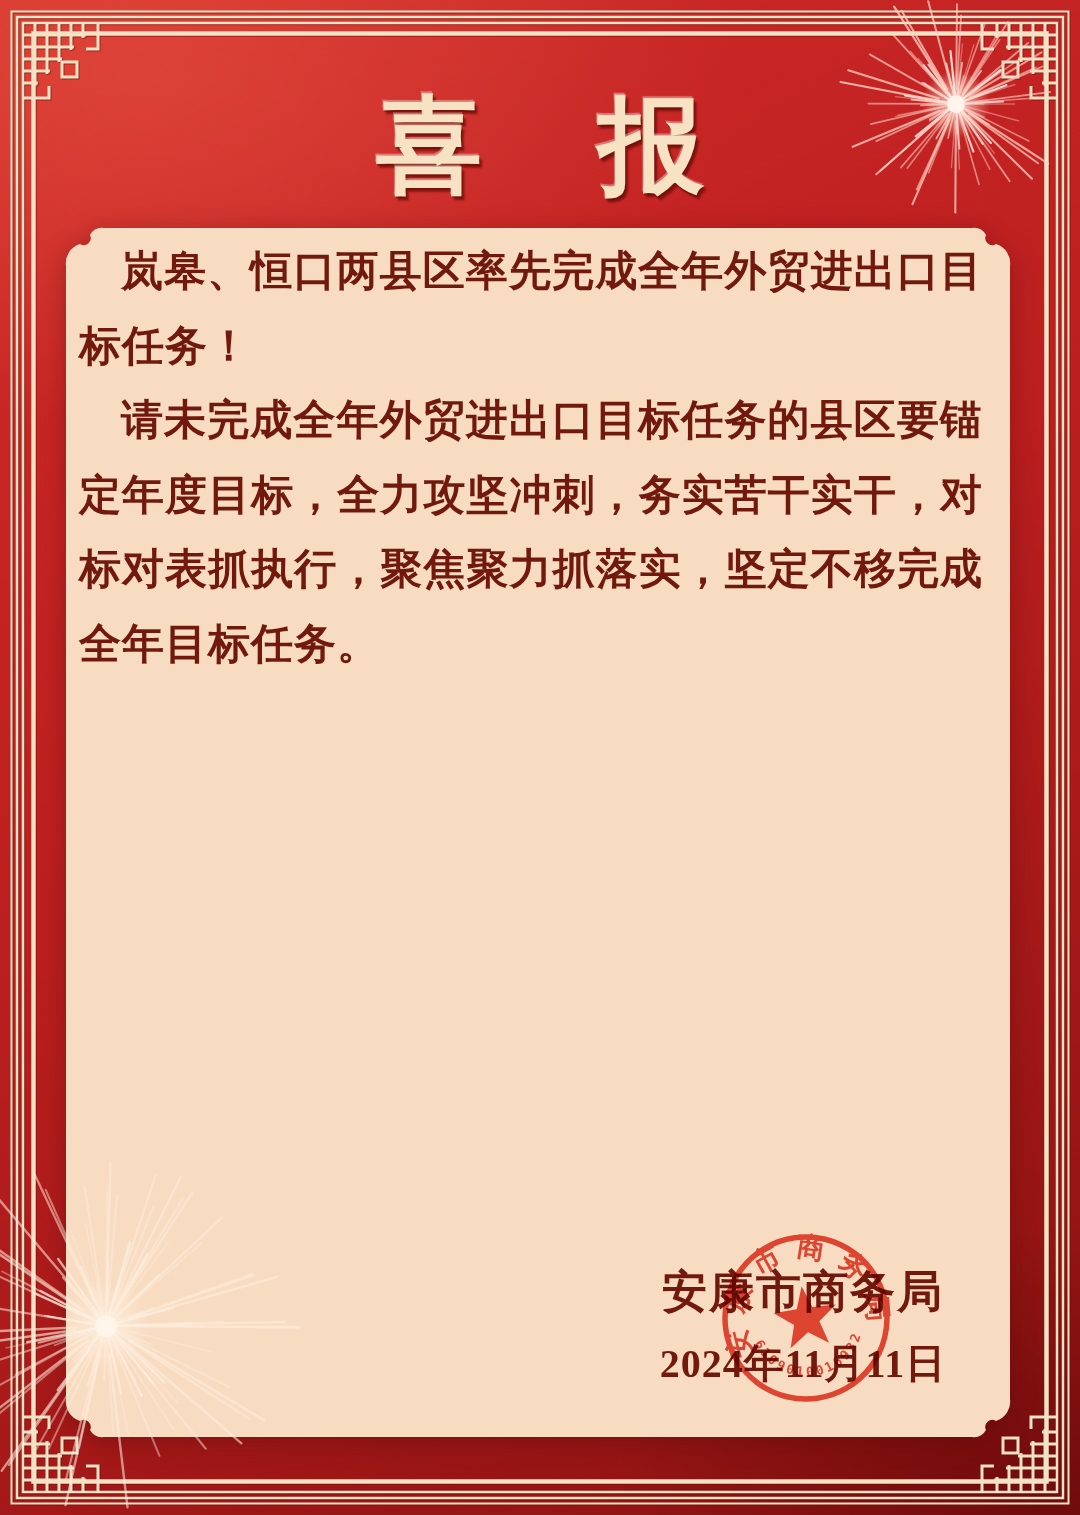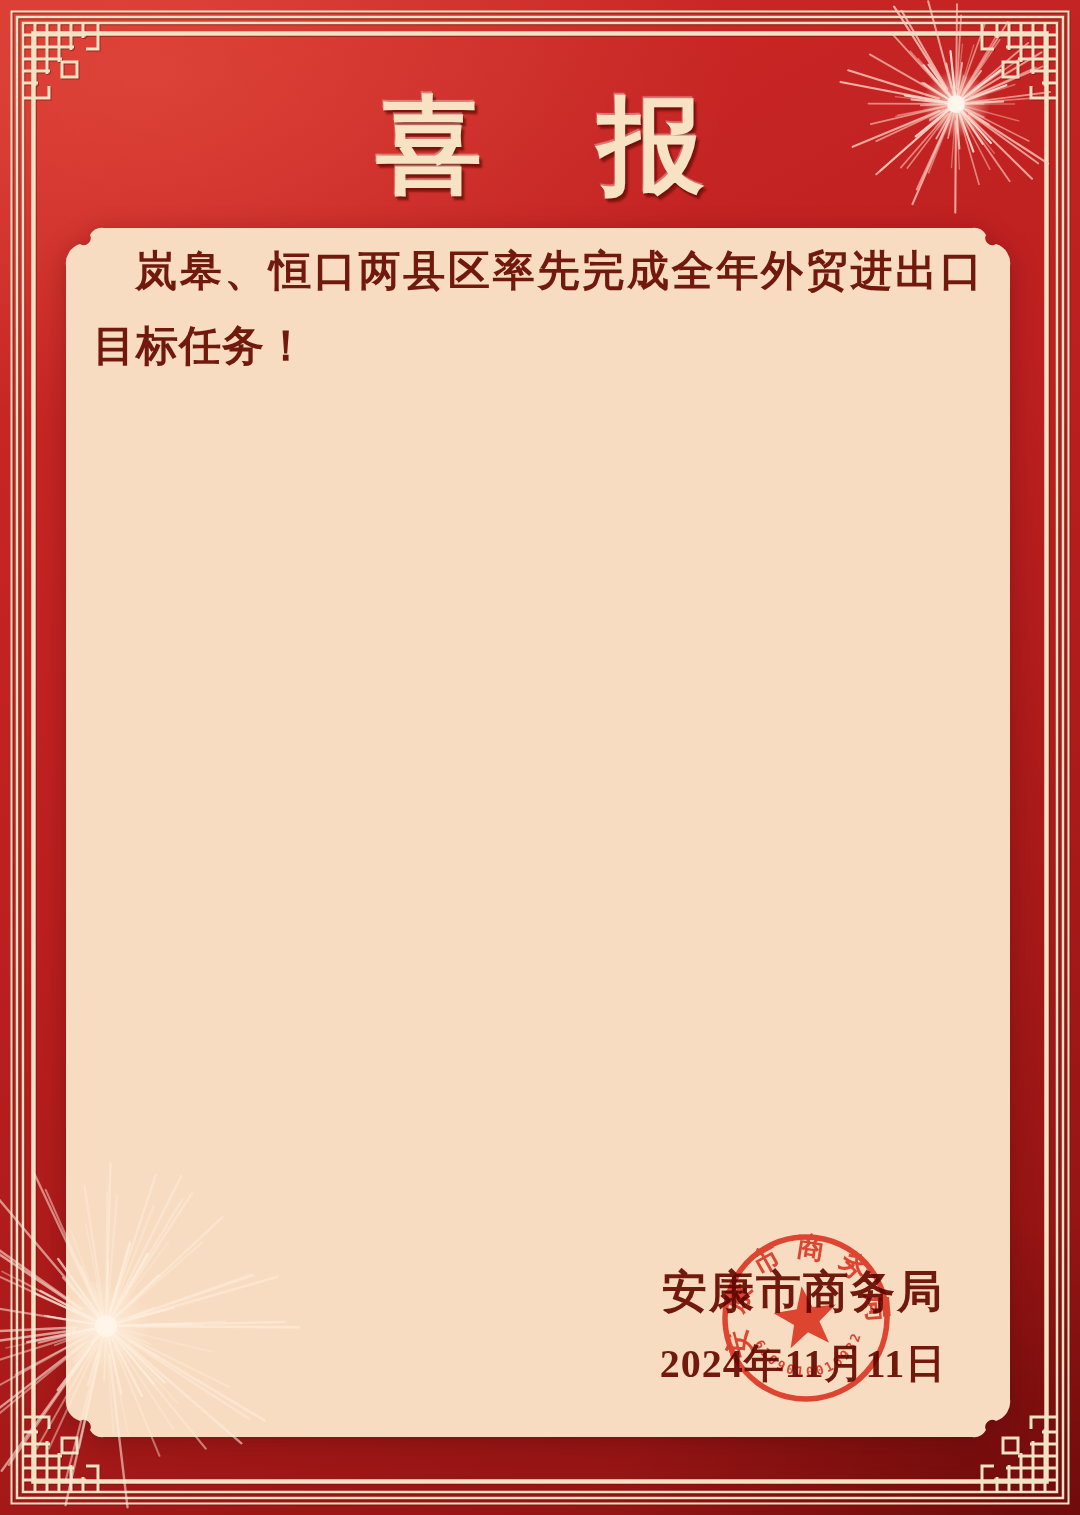--- a/index.html
+++ b/index.html
@@ -22,21 +22,21 @@
     display:flex;justify-content:center;gap:116px;
     font-family:"Liberation Sans","DejaVu Sans",sans-serif;
     font-weight:900;font-size:106px;line-height:106px;
     color:#f7e3c3;
     text-shadow:-1px -2px 1px rgba(255,255,244,.38), 3px 4px 2px rgba(96,9,4,.62), 1px 2px 0 rgba(120,15,8,.55);
     letter-spacing:0;
   }
   
   .content{
     position:absolute;left:66px;top:228px;width:944px;height:1209px;
-    padding:6px 27px 0 27px;box-sizing:border-box;
+    padding:6px 27px 0 13px;box-sizing:border-box;
     color:#72190d;
     font-size:42px;line-height:74.5px;font-weight:600;
     text-align:justify;text-justify:inter-ideograph;
     letter-spacing:1px;
   }
   .content p{margin:0;text-indent:1em;}
   
   .sign{
     position:absolute;left:638px;top:1256px;width:330px;
     text-align:center;color:#72190d;font-weight:600;
@@ -281,20 +281,21 @@
       </g>
   </svg>
 
   <div class="title">
     <span>喜</span>
     <span>报</span>
   </div>
 
   <div class="content">
     <p>岚皋、恒口两县区率先完成全年外贸进出口目标任务！</p>
+    <p>请未完成全年外贸进出口目标任务的县区要锚定年度目标，全力攻坚冲刺，务实苦干实干，对标对表抓执行，聚焦聚力抓落实，坚定不移完成全年目标任务。</p>
   </div>
 
   <div class="sign">
     <div class="org">安康市商务局</div>
     <div class="date">2024年11月11日</div>
   </div>
 
   <svg class="stamp" viewBox="0 0 176 176">
     <g transform="rotate(-8 88 88)" fill="#df3220" opacity=".9">
       <circle cx="88" cy="88" r="81" fill="none" stroke="#df3220" stroke-width="5.5"></circle>

